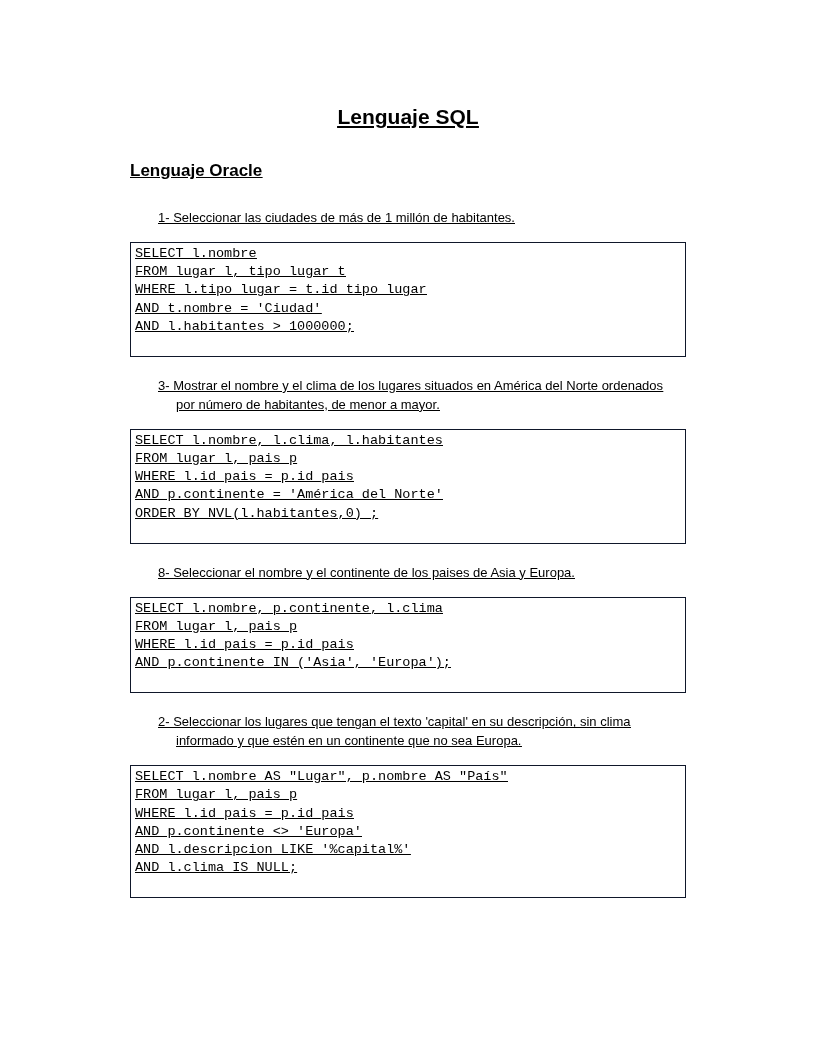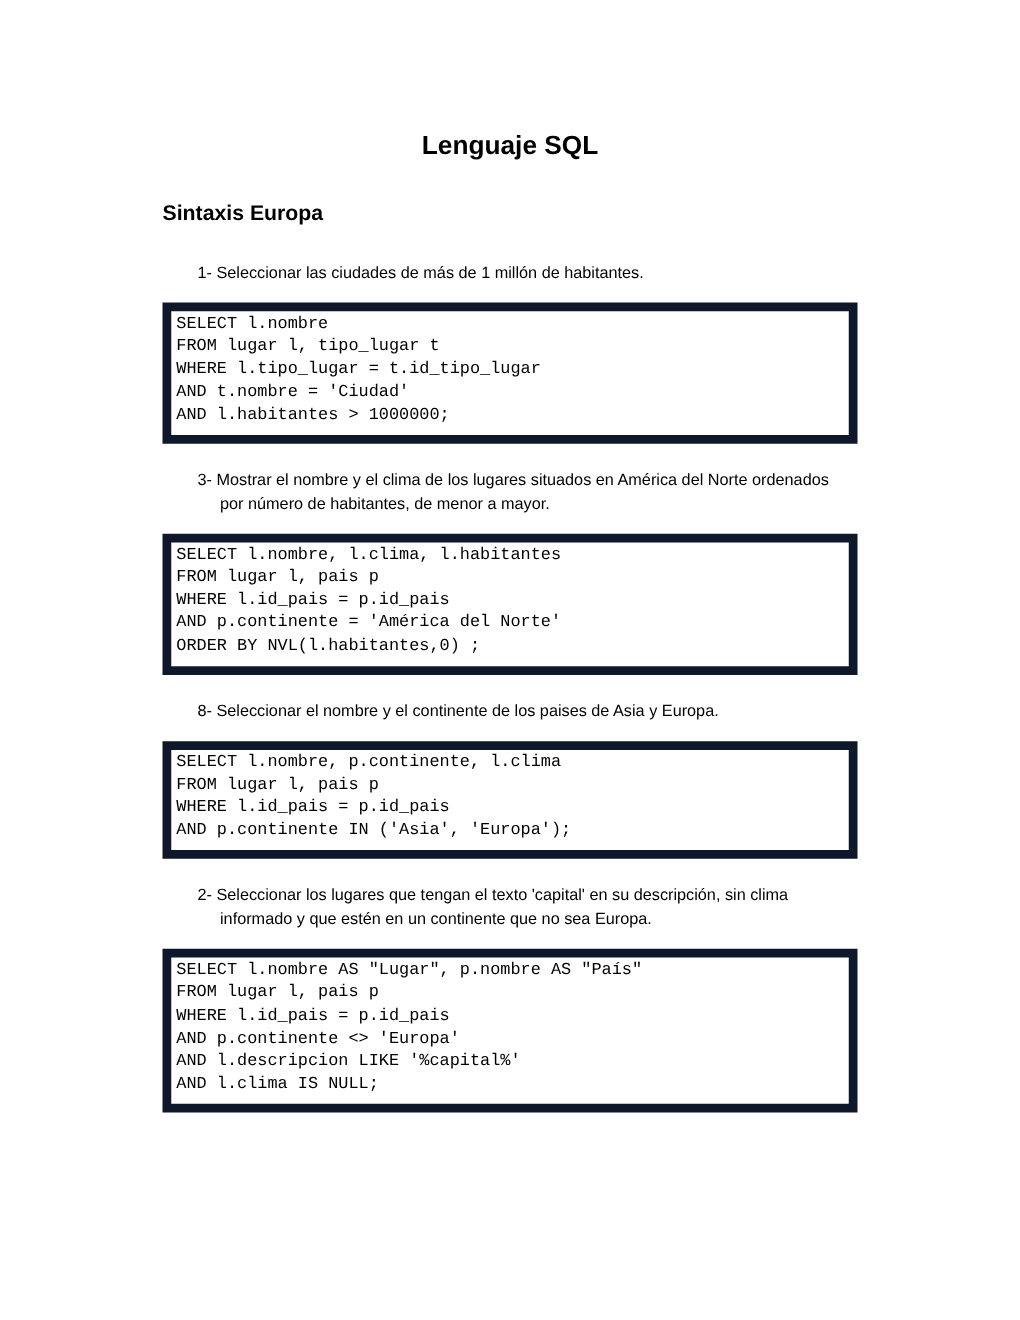--- a/index.html
+++ b/index.html
@@ -1,18 +1,19 @@
 <!DOCTYPE html>
 <html><head>
   <meta charset="utf-8">
   <style>
     * {
       margin: 0;
       padding: 0;
       box-sizing: border-box;
+      text-decoration: underline;
     }
     body {
       width: 816px;
       height: 1056px;
       background: #ffffff;
       font-family: Verdana, Geneva, sans-serif;
       color: #000000;
       padding: 105px 130px 0 130px;
     }
     .page-title {
@@ -35,35 +36,35 @@
       margin-left: 28px;
       margin-bottom: 14px;
       padding-right: 10px;
     }
     .question-text .hanging {
       display: block;
       text-indent: -18px;
       padding-left: 18px;
     }
     .code-box {
-      border: 7px solid #0f172a;
+      border: 1px solid #0f172a;
       font-family: "Courier New", Courier, monospace;
       font-size: 13.5px;
       line-height: 1.35;
-      padding: 2px 4px 6px 4px;
+      padding: 2px 4px 20px 4px;
       white-space: pre;
       margin-bottom: 20px;
     }
   </style>
 </head>
 <body>
 
 <h1 class="page-title">Lenguaje SQL</h1>
 
-<h2 class="section-heading">Sintaxis Europa</h2>
+<h2 class="section-heading">Lenguaje Oracle</h2>
 
 <div class="question-block">
   <div class="question-text">
     <span class="hanging">1- Seleccionar las ciudades de más de 1 millón de habitantes.</span>
   </div>
   <div class="code-box">SELECT l.nombre
 FROM lugar l, tipo_lugar t
 WHERE l.tipo_lugar = t.id_tipo_lugar
 AND t.nombre = 'Ciudad'
 AND l.habitantes &gt; 1000000;</div>

